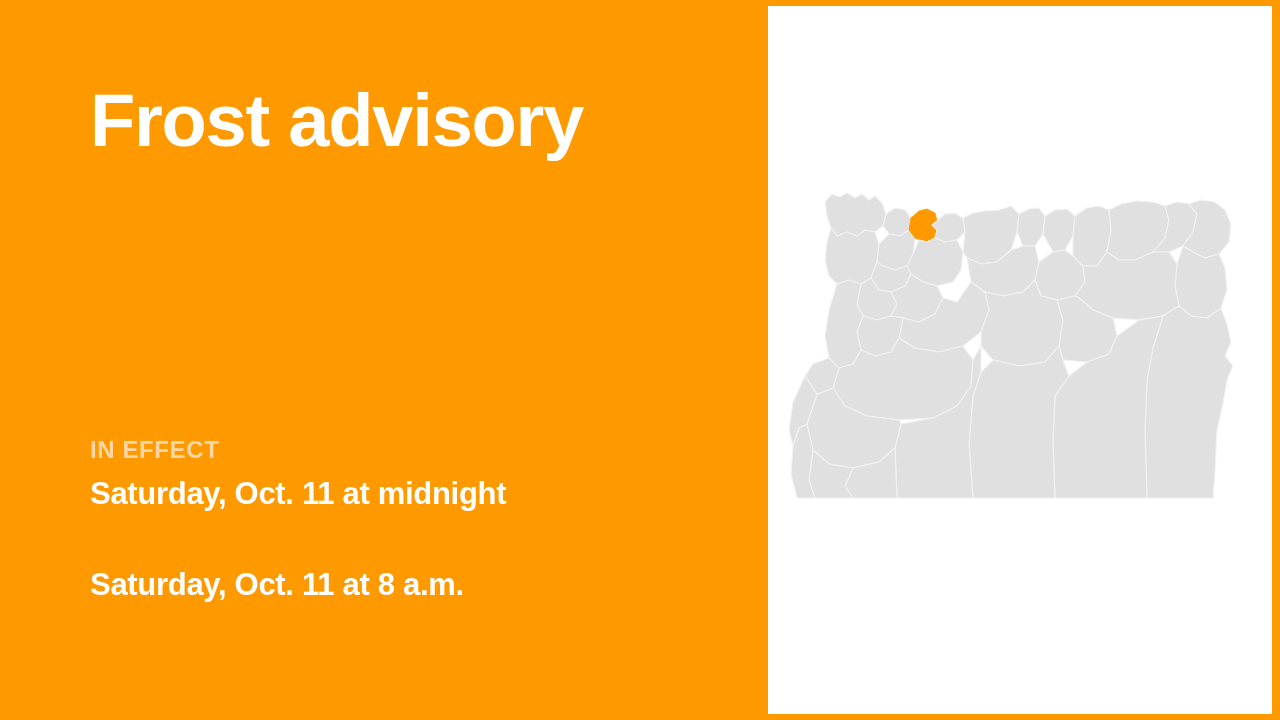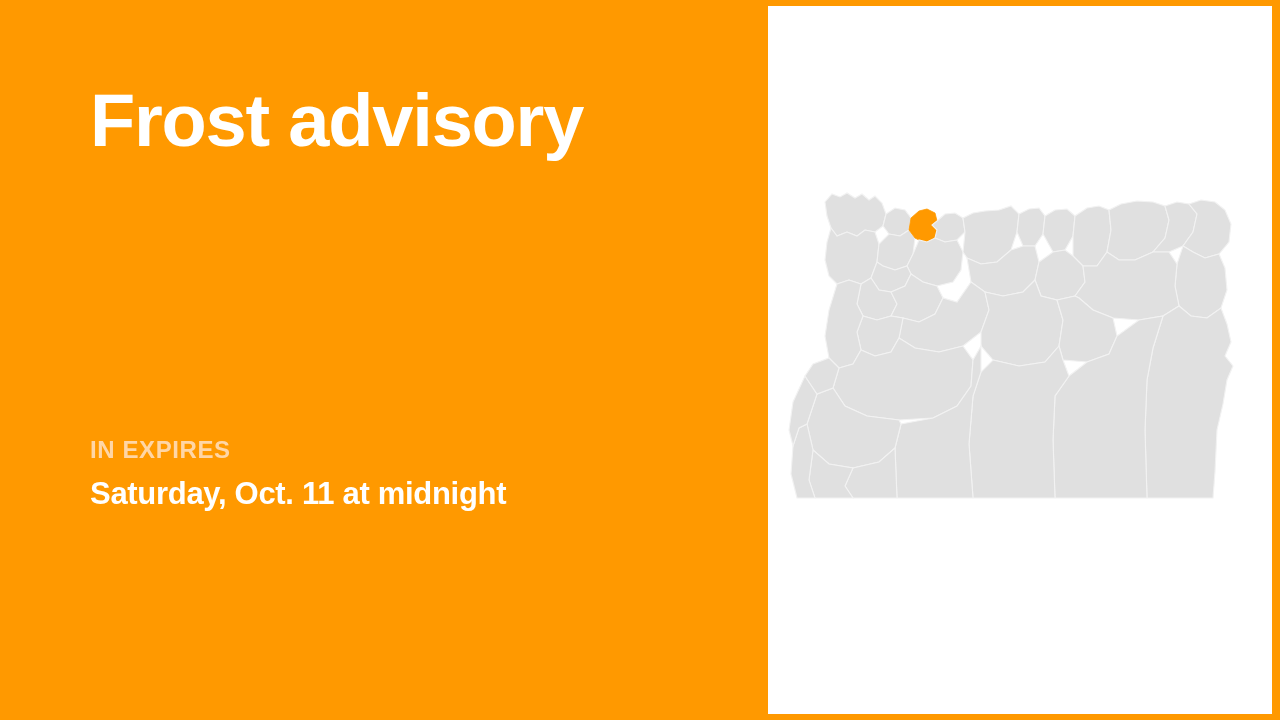--- a/index.html
+++ b/index.html
@@ -98,25 +98,26 @@
 </head>
 <body>
 
 <div id="root">
 
   <div class="left-panel">
 
     <div class="headline">Frost advisory</div>
 
     <div class="info-block in-effect">
-      <div class="info-label">IN EXPIRES</div>
+      <div class="info-label">IN EFFECT</div>
       <div class="info-value">Saturday, Oct. 11 at midnight</div>
     </div>
 
     <div class="info-block expires">
+      <div class="info-value">Saturday, Oct. 11 at 8 a.m.</div>
     </div>
 
   </div>
 
   <div class="right-panel">
     <div class="map-card">
 
       <svg class="map-svg" viewBox="0 0 466 360">
 
         <g>

